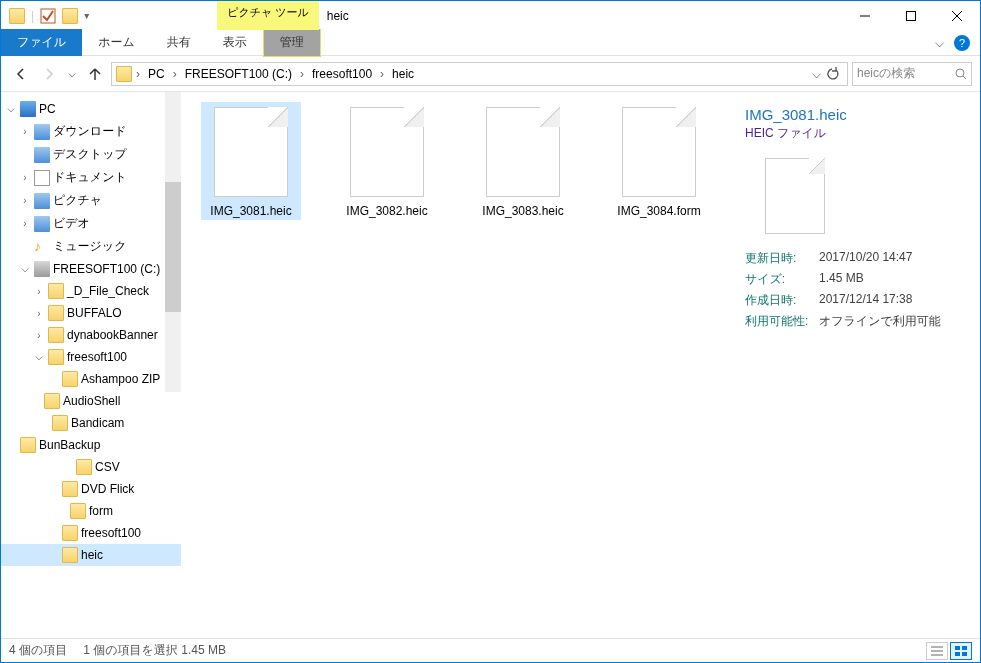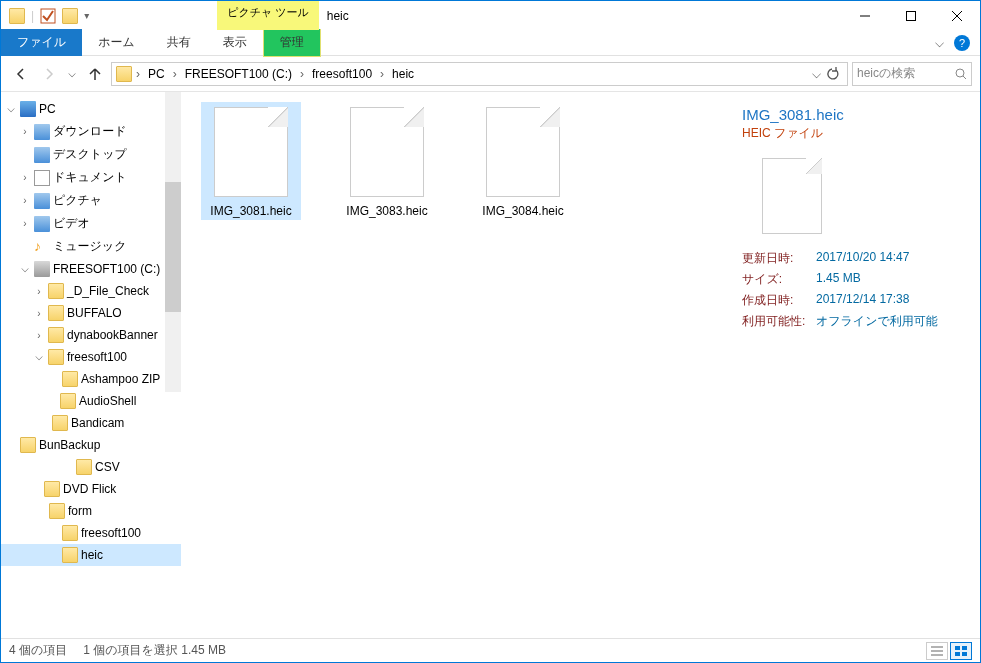--- a/index.html
+++ b/index.html
@@ -12,21 +12,21 @@
 .window-btns { display: flex; }
 .window-btn { width: 46px; display: flex; align-items: center; justify-content: center; }
 .window-btn svg { display: block; }
 .tool-tab { background: #f8f87a; padding: 4px 10px; font-size: 11px; position: relative; top: 0; }
 .quick-icon { width: 16px; height: 16px; }
 
 
 .ribbon { height: 26px; display: flex; align-items: center; border-bottom: 1px solid #e1e1e1; }
 .ribbon-file { background: #1979ca; color: #fff; padding: 5px 16px; }
 .ribbon-tab { padding: 5px 16px; color: #333; }
-.ribbon-tab.contextual { background: #22c55e; border: 1px solid #e0e070; border-top: none; }
+.ribbon-tab.contextual { background: #a3a3a3; border: 1px solid #e0e070; border-top: none; }
 .ribbon-right { margin-left: auto; display: flex; align-items: center; padding-right: 10px; gap: 10px; }
 .chevron-icon { color: #555; }
 .help-icon { width: 16px; height: 16px; border-radius: 50%; background: #0078d7; color: #fff; display: flex; align-items: center; justify-content: center; font-size: 11px; }
 
 
 .addressbar { height: 36px; display: flex; align-items: center; padding: 4px 8px; gap: 4px; border-bottom: 1px solid #e5e5e5; }
 .nav-btn { width: 24px; height: 24px; display: flex; align-items: center; justify-content: center; color: #555; }
 .nav-btn.disabled { color: #ccc; }
 .breadcrumb { flex: 1; height: 24px; border: 1px solid #ccc; display: flex; align-items: center; padding: 0 4px; gap: 2px; }
 .bc-item { padding: 2px 4px; display: flex; align-items: center; gap: 2px; }
@@ -55,26 +55,26 @@
 .file-item { width: 100px; text-align: center; }
 .file-item.selected .file-thumb-wrap { background: #cde8ff; }
 .file-item.selected .file-label { background: #cde8ff; }
 .file-thumb-wrap { width: 100px; height: 100px; display: flex; align-items: center; justify-content: center; }
 .file-thumb { width: 74px; height: 90px; background: #fff; border: 1px solid #ccc; position: relative; }
 .file-thumb::before { content: ""; position: absolute; top: -1px; right: -1px; width: 20px; height: 20px; background: linear-gradient(135deg, #fff 0 49%, #ccc 50% 52%, #f0f0f0 53% 100%); }
 .file-label { padding: 2px 4px; word-break: break-all; }
 
 .details { width: 254px; padding: 14px 16px; }
 .details-title { color: #1e75c4; font-size: 15px; margin-bottom: 2px; }
-.details-type { color: #c2410c; margin-bottom: 16px; }
+.details-type { color: #4c1d95; margin-bottom: 16px; }
 .details-thumb { width: 60px; height: 76px; background: #fff; border: 1px solid #ccc; position: relative; margin: 0 0 16px 20px; }
 .details-thumb::before { content: ""; position: absolute; top: -1px; right: -1px; width: 16px; height: 16px; background: linear-gradient(135deg, #fff 0 49%, #ccc 50% 52%, #f0f0f0 53% 100%); }
 .details-row { display: flex; margin-bottom: 4px; }
-.details-label { width: 74px; color: #7f1d1d; }
-.details-value { color: #0369a1; }
+.details-label { width: 74px; color: #0f766e; }
+.details-value { color: #404040; }
 
 
 .statusbar { height: 24px; border-top: 1px solid #e1e1e1; display: flex; align-items: center; padding: 0 8px; font-size: 11px; color: #555; }
 .statusbar-sep { margin: 0 8px; color: #ccc; }
 .status-right { margin-left: auto; display: flex; gap: 2px; }
 .view-btn { width: 22px; height: 18px; border: 1px solid #ccc; display: flex; align-items: center; justify-content: center; }
 .view-btn.active { border-color: #0078d7; background: #e5f1fb; }
 </style>
 </head>
 <body>
@@ -229,46 +229,46 @@
     <div class="tree-item" style="padding-left:32px">
         <span class="tree-caret">⌵</span>
         <span class="tree-icon folder-icon"></span>
         <span>freesoft100</span>
       </div>
     <div class="tree-item" style="padding-left:46px">
         <span class="tree-caret"></span>
         <span class="tree-icon folder-icon"></span>
         <span>Ashampoo ZIP</span>
       </div>
-    <div class="tree-item" style="padding-left:44px">
+    <div class="tree-item" style="padding-left:28px">
         <span class="tree-caret"></span>
         <span class="tree-icon folder-icon"></span>
         <span>AudioShell</span>
       </div>
     <div class="tree-item" style="padding-left:36px">
         <span class="tree-caret"></span>
         <span class="tree-icon folder-icon"></span>
         <span>Bandicam</span>
       </div>
     <div class="tree-item" style="">
         <span class="tree-caret"></span>
         <span class="tree-icon folder-icon"></span>
         <span>BunBackup</span>
       </div>
     <div class="tree-item" style="padding-left:60px">
         <span class="tree-caret"></span>
         <span class="tree-icon folder-icon"></span>
         <span>CSV</span>
       </div>
-    <div class="tree-item" style="padding-left:28px">
+    <div class="tree-item" style="padding-left:46px">
         <span class="tree-caret"></span>
         <span class="tree-icon folder-icon"></span>
         <span>DVD Flick</span>
       </div>
-    <div class="tree-item" style="padding-left:33px">
+    <div class="tree-item" style="padding-left:54px">
         <span class="tree-caret"></span>
         <span class="tree-icon folder-icon"></span>
         <span>form</span>
       </div>
     <div class="tree-item" style="padding-left:46px">
         <span class="tree-caret"></span>
         <span class="tree-icon folder-icon"></span>
         <span>freesoft100</span>
       </div>
     <div class="tree-item selected" style="padding-left:46px">
@@ -285,27 +285,33 @@
       <div class="file-item selected">
         <div class="file-thumb-wrap">
             <div class="file-thumb"></div>
           </div>
         <div class="file-label">IMG_3081.heic</div>
       </div>
       <div class="file-item">
         <div class="file-thumb-wrap">
             <div class="file-thumb"></div>
           </div>
-        <div class="file-label">IMG_3083.heic</div>
+        <div class="file-label">IMG_3082.heic</div>
       </div>
       <div class="file-item">
         <div class="file-thumb-wrap">
             <div class="file-thumb"></div>
           </div>
-        <div class="file-label">IMG_3084.heic</div>
+        <div class="file-label">IMG_3083.heic</div>
+      </div>
+      <div class="file-item">
+        <div class="file-thumb-wrap">
+            <div class="file-thumb"></div>
+          </div>
+        <div class="file-label">IMG_3084.form</div>
       </div>
     </div>
 
     <div class="details">
       <div class="details-title">IMG_3081.heic</div>
       <div class="details-type">HEIC ファイル</div>
       <div class="details-thumb"></div>
       <div class="details-row">
           <span class="details-label">更新日時:</span>
           <span class="details-value">2017/10/20 14:47</span>

